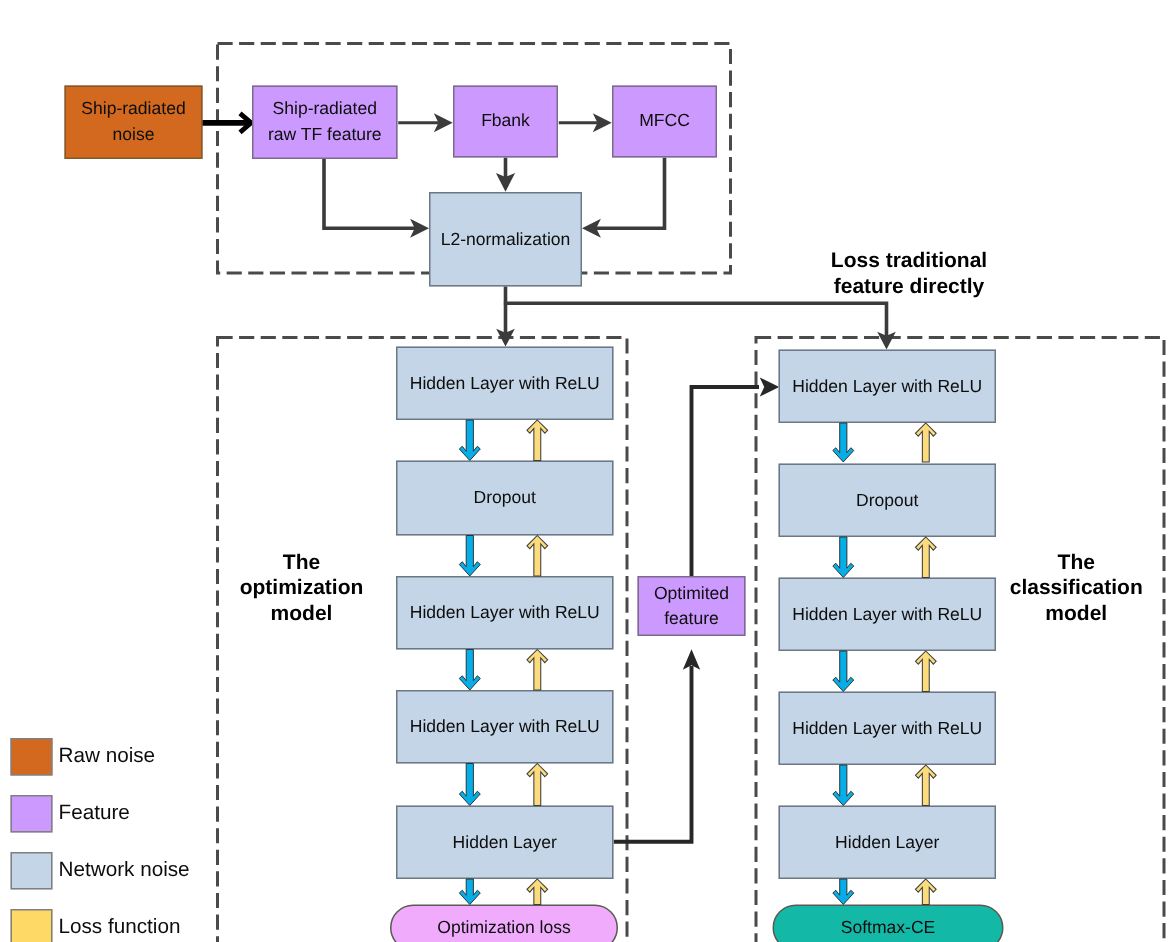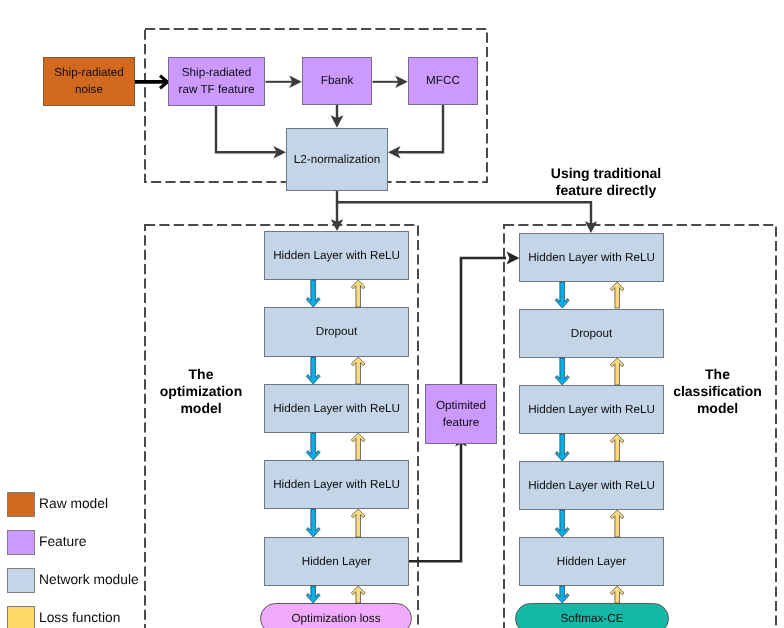--- a/index.html
+++ b/index.html
@@ -96,21 +96,21 @@
 
   <div class="node nd-feat" style="left: 168px; top: 37px; width: 97px; height: 49px; background: rgb(204, 153, 255);">Ship-radiated
 raw TF feature</div>
 
   <div class="node nd-feat" style="left: 302px; top: 37px; width: 70px; height: 48px; background: rgb(204, 153, 255);">Fbank</div>
 
   <div class="node nd-feat" style="left: 408px; top: 37px; width: 70px; height: 48px; background: rgb(204, 153, 255);">MFCC</div>
 
   <div class="node nd-net" style="left: 286px; top: 108px; width: 102px; height: 63px; background: rgb(195, 213, 231);">L2-normalization</div>
 
-  <div class="node nd-feat" style="left: 425px; top: 364px; width: 72px; height: 60px; background: rgb(204, 153, 255);">Optimited
+  <div class="node nd-feat" style="left: 425px; top: 364px; width: 72px; height: 40px; background: rgb(204, 153, 255);">Optimited
 feature</div>
 
   <div class="node nd-net" style="left: 264px; top: 211px; width: 145px; height: 49px; background: rgb(195, 213, 231);">Hidden Layer with ReLU</div>
   <div class="node nd-net" style="left: 264px; top: 287px; width: 145px; height: 50px; background: rgb(195, 213, 231);">Dropout</div>
   <div class="node nd-net" style="left: 264px; top: 364px; width: 145px; height: 49px; background: rgb(195, 213, 231);">Hidden Layer with ReLU</div>
   <div class="node nd-net" style="left: 264px; top: 440px; width: 145px; height: 49px; background: rgb(195, 213, 231);">Hidden Layer with ReLU</div>
   <div class="node nd-net" style="left: 264px; top: 517px; width: 145px; height: 49px; background: rgb(195, 213, 231);">Hidden Layer</div>
   <div class="node nd-loss" style="left: 260px; top: 583px; width: 152px; height: 31px; background: #f0abfc; text-align: right;">Optimization loss</div>
 
   <div class="node nd-net" style="left: 519px; top: 213px; width: 145px; height: 49px; background: rgb(195, 213, 231);">Hidden Layer with ReLU</div>
@@ -138,31 +138,31 @@
         <path d="M617.2,338 L624.1,344.9 L622.2,346.8 L619.5,343.6 L619.5,365 L614.9000000000001,365 L614.9000000000001,343.6 L612.2,346.8 L610.3000000000001,344.9 Z" fill="#FBDB7C" stroke="#3d3d3d" stroke-width="0.7" stroke-linejoin="miter"></path>
         <path d="M562.2,441 L555.2,433.3 L557.2,431.5 L559.8000000000001,434.8 L559.8000000000001,414 L564.6,414 L564.6,434.8 L567.2,431.5 L569.2,433.3 Z" fill="#06AEE8" stroke="#262626" stroke-width="0.6" stroke-linejoin="miter"></path>
         <path d="M617.2,414 L624.1,420.9 L622.2,422.8 L619.5,419.6 L619.5,441 L614.9000000000001,441 L614.9000000000001,419.6 L612.2,422.8 L610.3000000000001,420.9 Z" fill="#FBDB7C" stroke="#3d3d3d" stroke-width="0.7" stroke-linejoin="miter"></path>
         <path d="M562.2,517 L555.2,509.3 L557.2,507.5 L559.8000000000001,510.8 L559.8000000000001,490 L564.6,490 L564.6,510.8 L567.2,507.5 L569.2,509.3 Z" fill="#06AEE8" stroke="#262626" stroke-width="0.6" stroke-linejoin="miter"></path>
         <path d="M617.2,490 L624.1,496.9 L622.2,498.8 L619.5,495.6 L619.5,517 L614.9000000000001,517 L614.9000000000001,495.6 L612.2,498.8 L610.3000000000001,496.9 Z" fill="#FBDB7C" stroke="#3d3d3d" stroke-width="0.7" stroke-linejoin="miter"></path>
         <path d="M562.2,583 L555.2,575.3 L557.2,573.5 L559.8000000000001,576.8 L559.8000000000001,566 L564.6,566 L564.6,576.8 L567.2,573.5 L569.2,575.3 Z" fill="#06AEE8" stroke="#262626" stroke-width="0.6" stroke-linejoin="miter"></path>
         <path d="M617.2,566 L624.1,572.9 L622.2,574.8 L619.5,571.6 L619.5,583 L614.9000000000001,583 L614.9000000000001,571.6 L612.2,574.8 L610.3000000000001,572.9 Z" fill="#FBDB7C" stroke="#3d3d3d" stroke-width="0.7" stroke-linejoin="miter"></path>
       </g>
   </svg>
 
-  <div class="lbl" style="left:506px;top:144.5px;width:200px;">Using traditional
+  <div class="lbl" style="left:506px;top:144.5px;width:200px;">Loss traditional
 feature directly</div>
   <div class="lbl" style="left:149px;top:346px;width:104px;">The
 optimization
 model</div>
   <div class="lbl" style="left:665px;top:346px;width:105px;">The
 classification
 model</div>
 
   <div class="legend-sw" style="left: 7px; top: 472px; background: rgb(210, 105, 30);"></div>
-  <div class="legend-tx" style="left:39px;top:475.5px;">Raw model</div>
+  <div class="legend-tx" style="left:39px;top:475.5px;">Raw noise</div>
   <div class="legend-sw" style="left: 7px; top: 510px; background: rgb(204, 153, 255);"></div>
   <div class="legend-tx" style="left:39px;top:513.5px;">Feature</div>
   <div class="legend-sw" style="left: 7px; top: 548px; background: rgb(195, 213, 231);"></div>
-  <div class="legend-tx" style="left:39px;top:551.5px;">Network module</div>
+  <div class="legend-tx" style="left:39px;top:551.5px;">Network noise</div>
   <div class="legend-sw" style="left: 7px; top: 586px; background: rgb(255, 217, 102);"></div>
   <div class="legend-tx" style="left:39px;top:589.5px;text-align:center;">Loss function</div>
 
 </div>
 
 </body></html>

